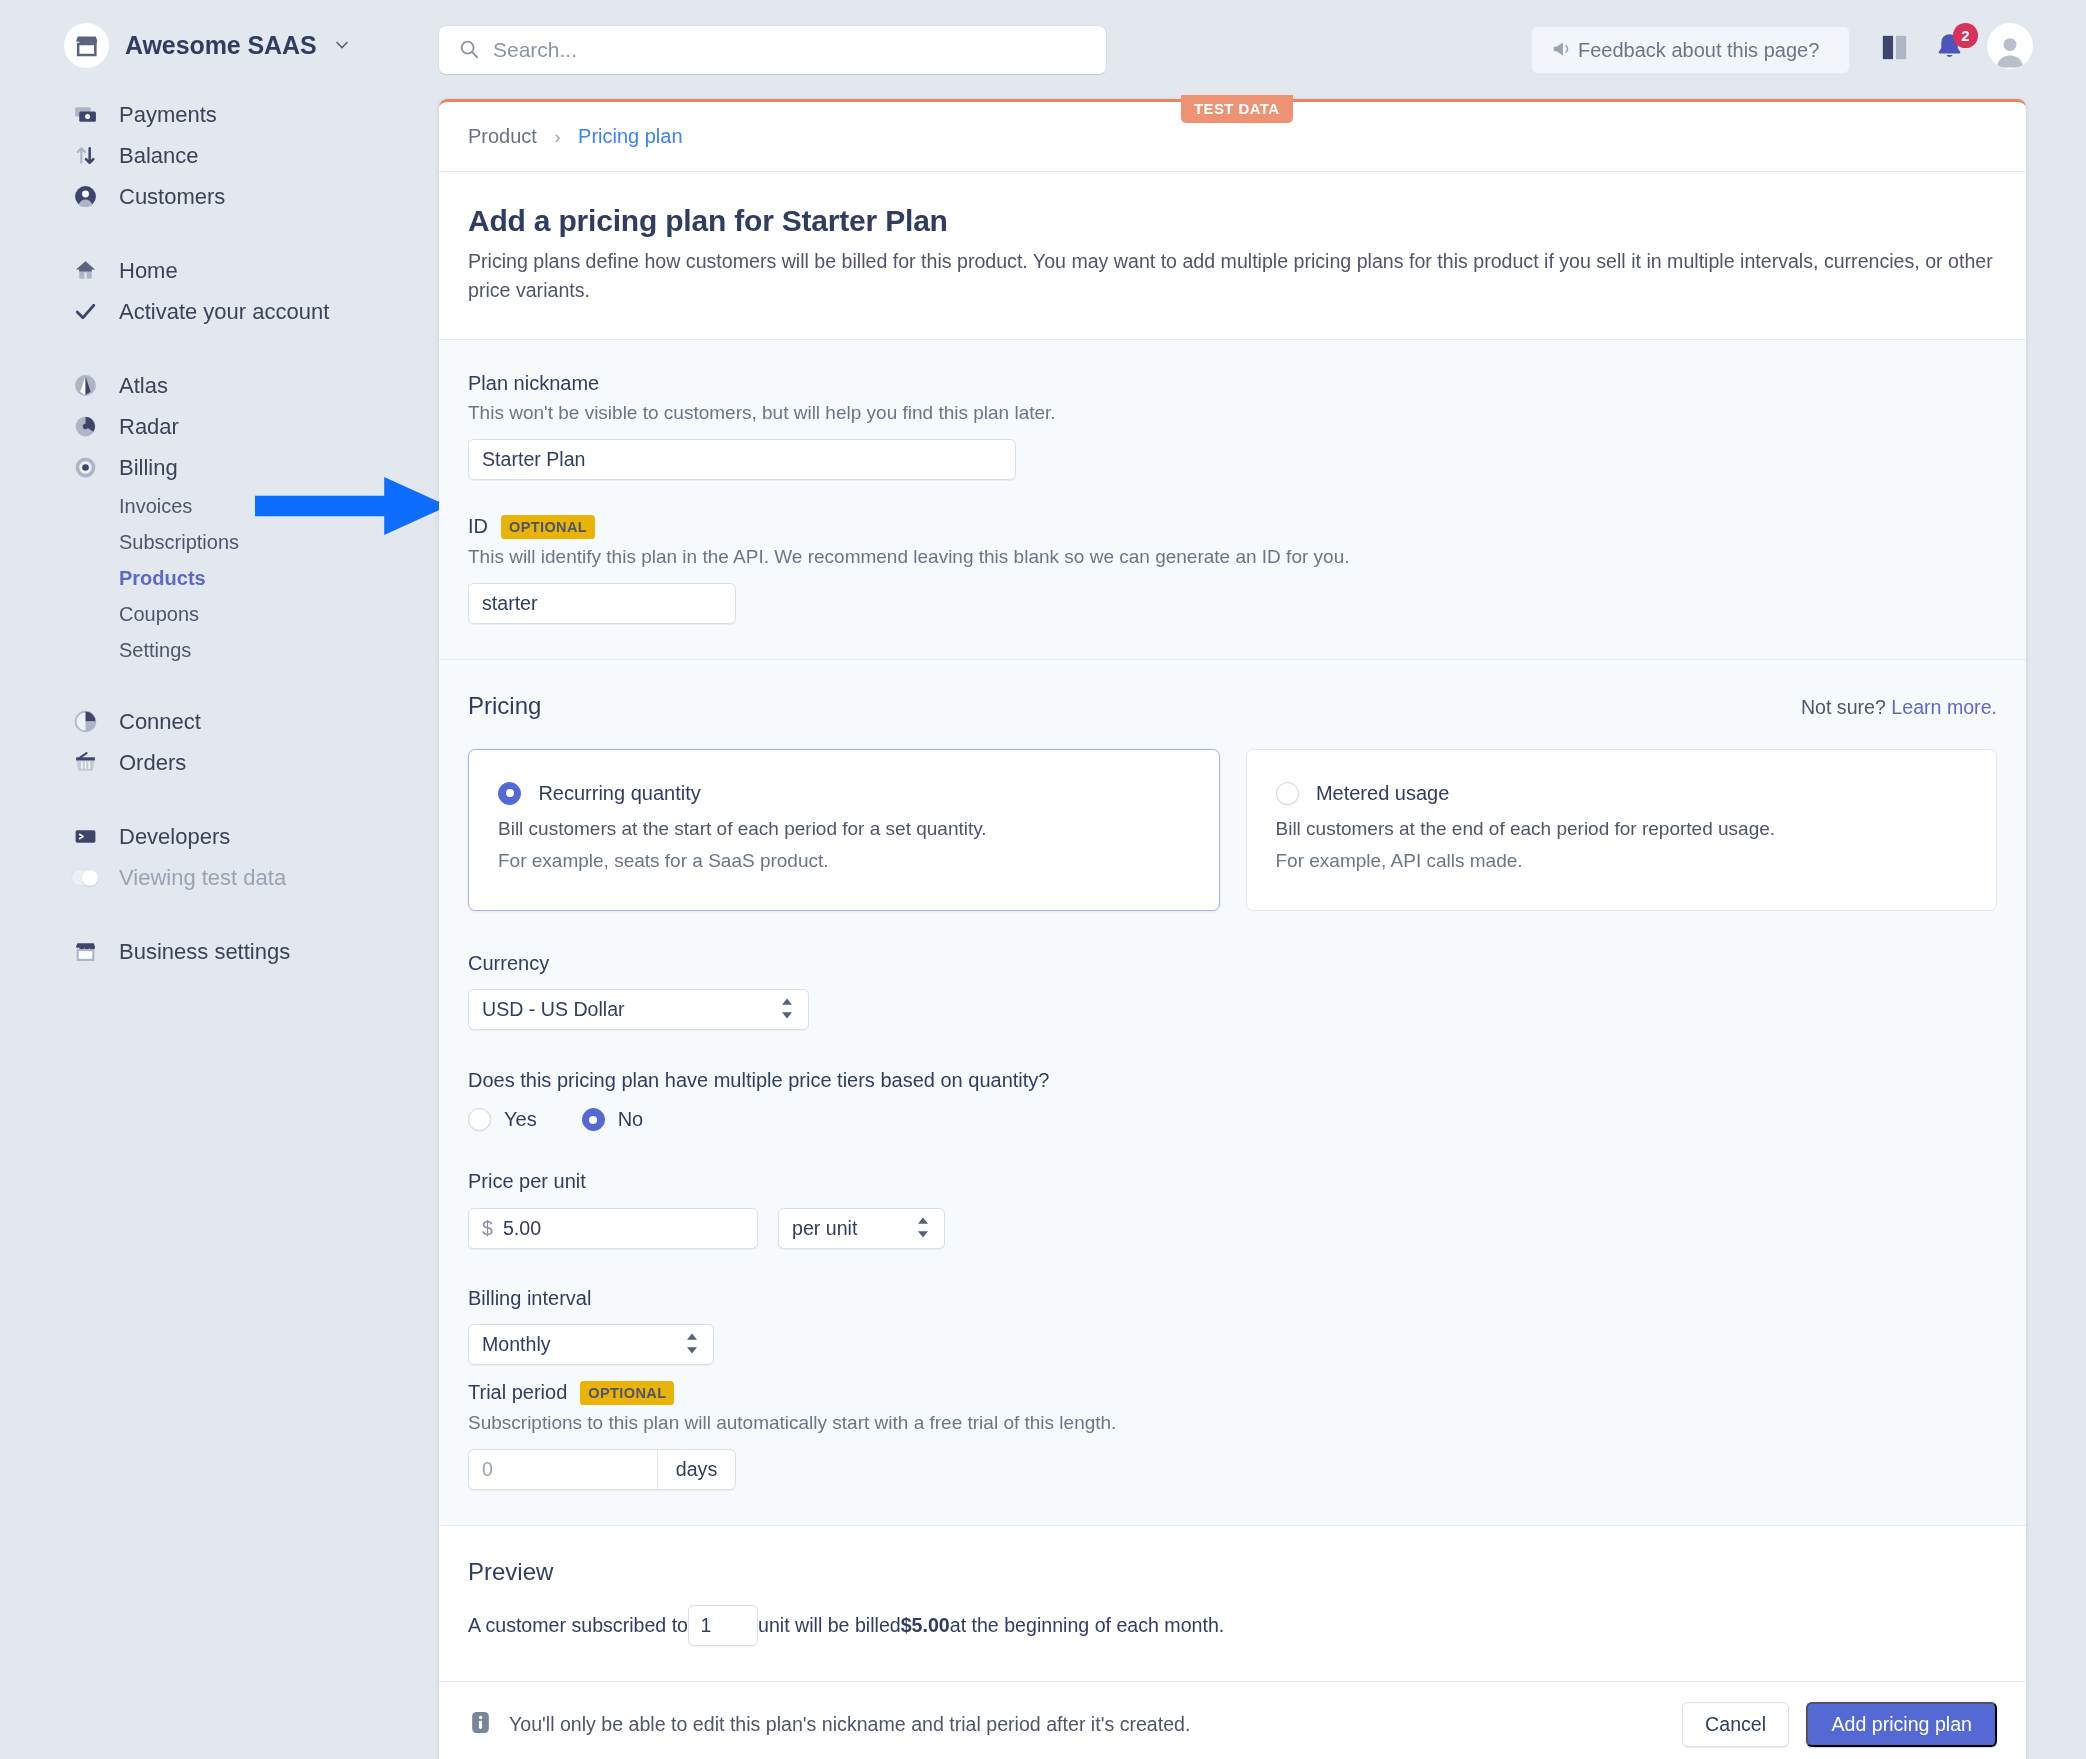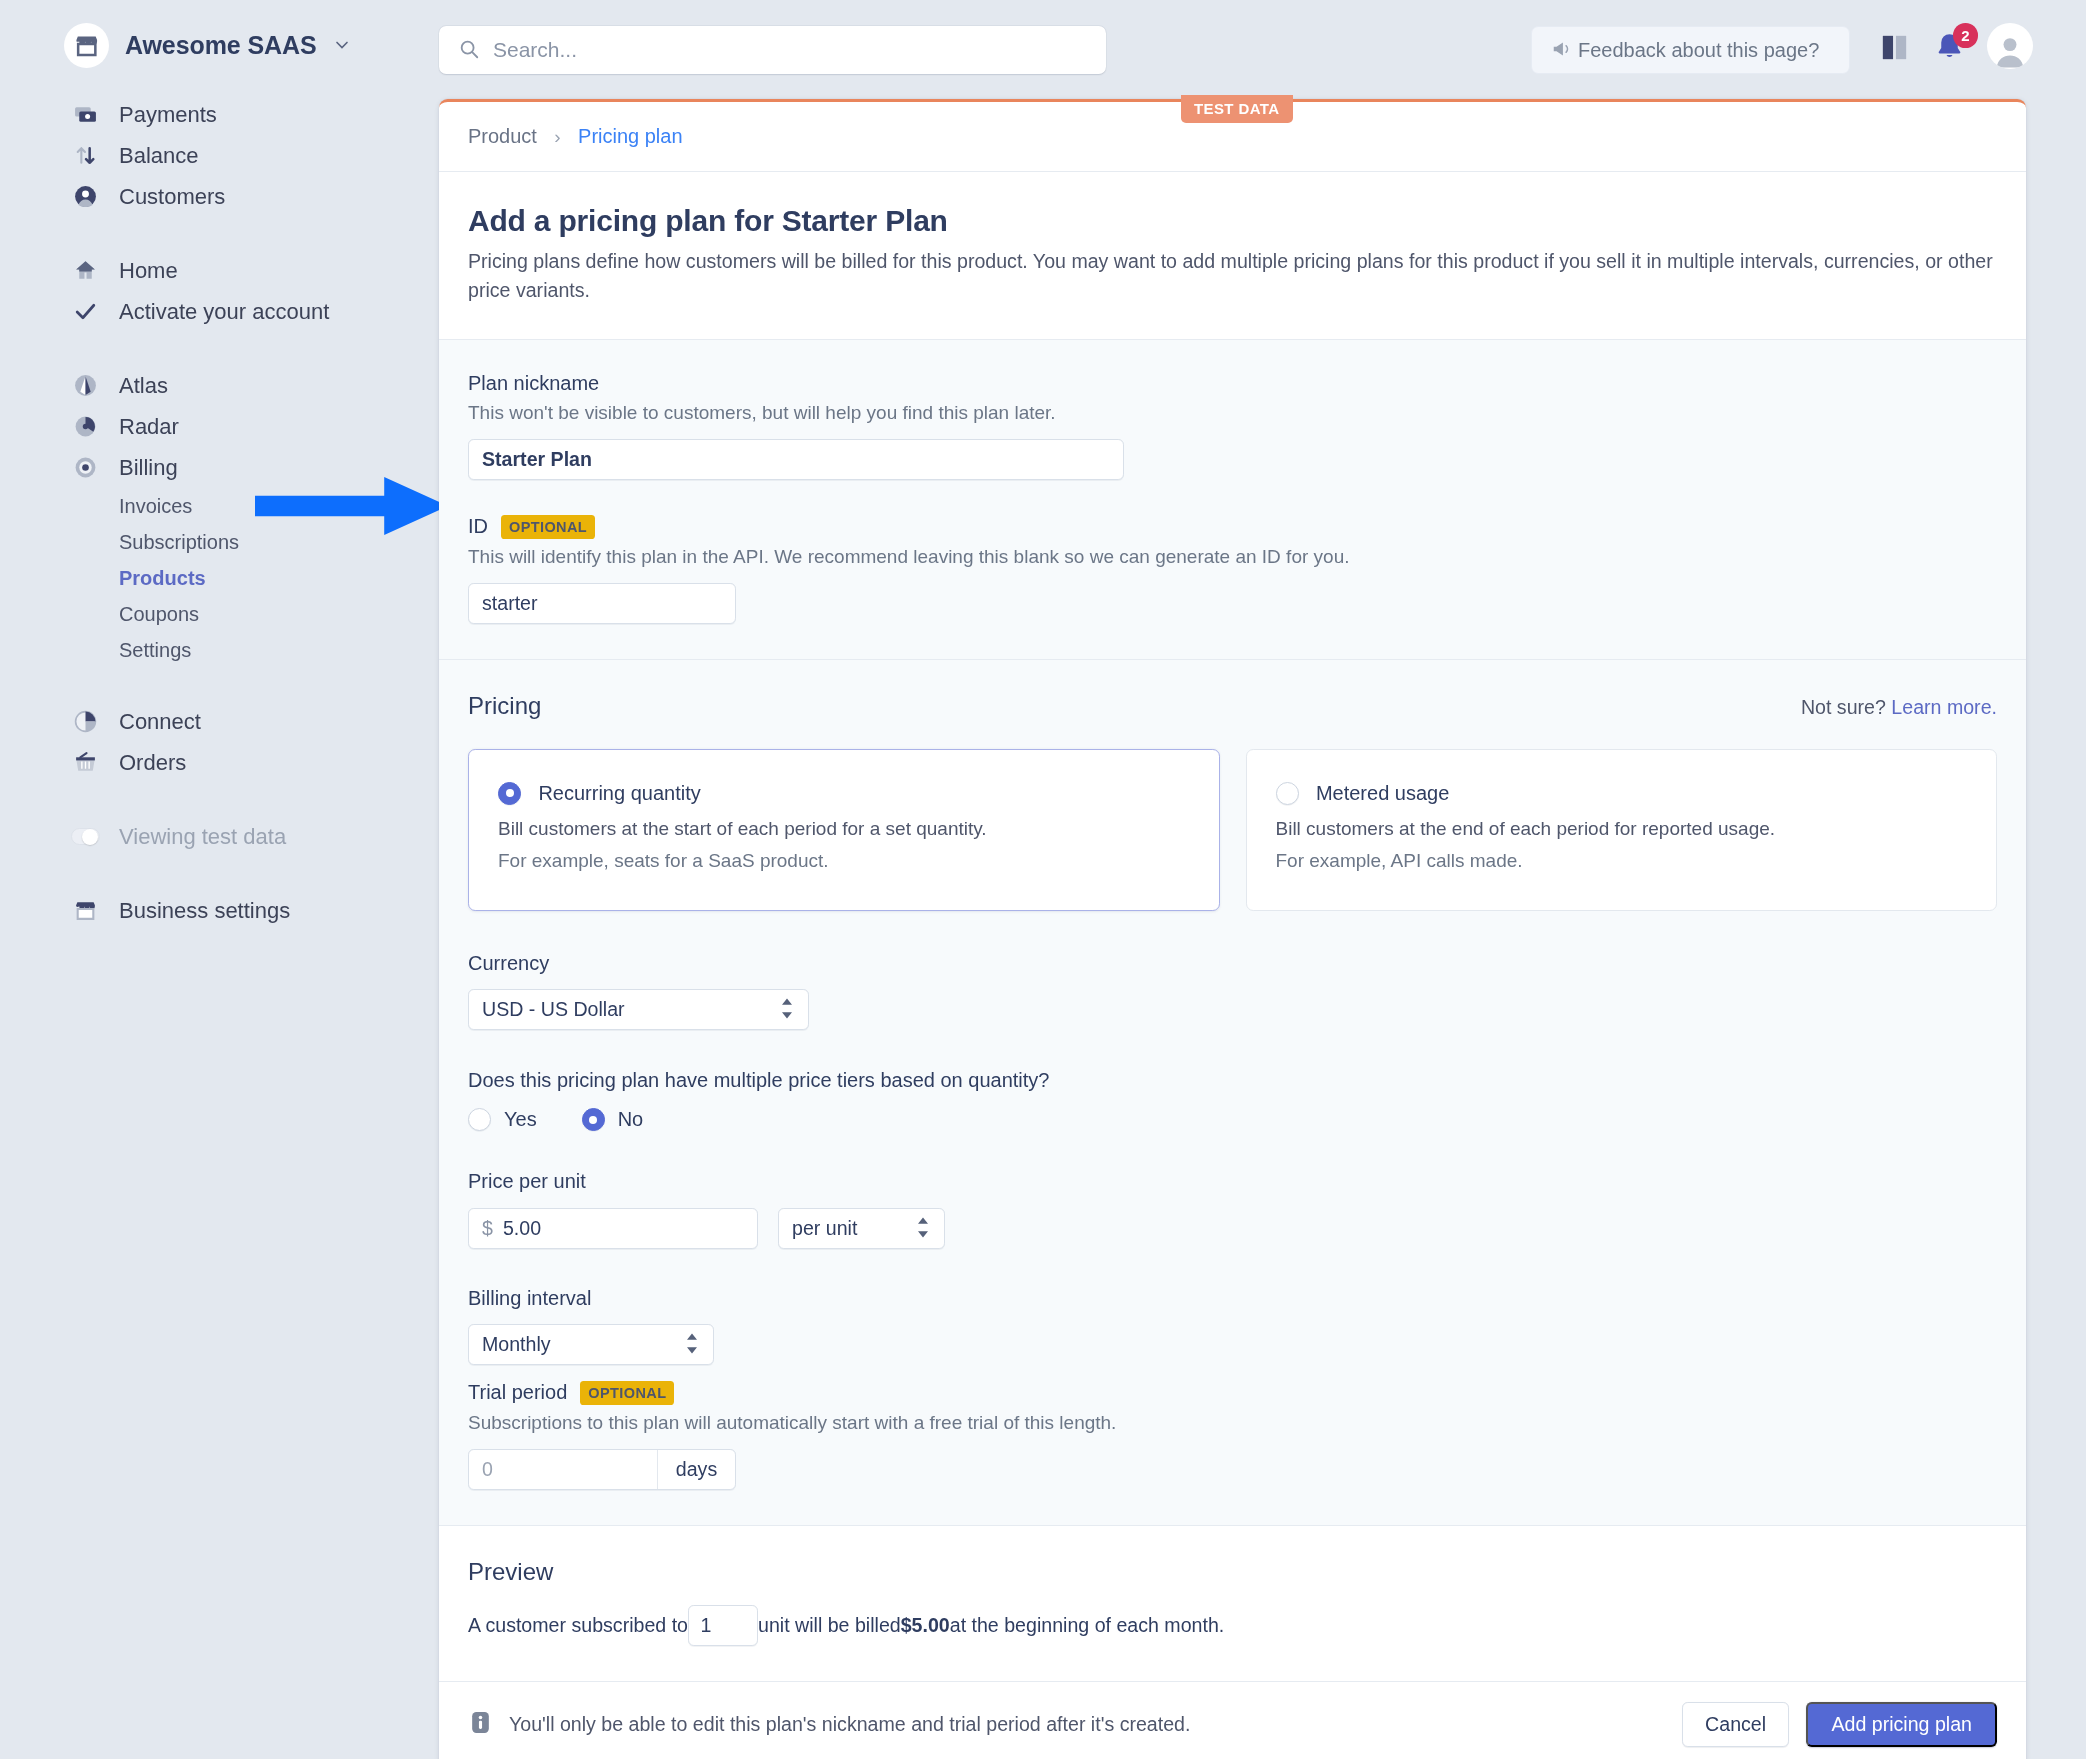--- a/index.html
+++ b/index.html
@@ -123,21 +123,21 @@
   .field-help { font-size: 19px; color: #6b7687; margin-top: 7.2px; }
 
   .input {
     margin-top: 14.5px; height: 41px; background: #fff;
     border: 0.7px solid #d9e0e9; border-radius: 5.8px;
     box-shadow: 0 0.7px 0.7px rgba(40,50,80,.06);
     display: flex; align-items: center; padding: 0 13px;
     font-size: 19.6px; color: #2f3d60;
   }
   .input .prefix { color: #8a94a6; margin-right: 10px; }
-  .w-nick { width: 656px; font-weight: bold; }
+  .w-nick { width: 548px; }
   .w-id { width: 268px; }
   .w-price { width: 290px; }
 
   .select {
     margin-top: 14.5px; height: 41px; background: #fff;
     border: 0.7px solid #d9e0e9; border-radius: 5.8px;
     box-shadow: 0 0.7px 0.7px rgba(40,50,80,.06);
     display: flex; align-items: center; justify-content: space-between;
     padding: 0 13px; font-size: 19.6px; color: #2f3d60;
   }
@@ -398,20 +398,29 @@
             <path d="M7 7l6-4" stroke="#3e456b" stroke-width="2" stroke-linecap="round"></path>
           </svg>
       </span>
       <span class="nav-label">Orders</span>
     </div>
   </div>
 
   <div class="nav-group">
     <div class="nav-item">
       <span class="nav-icon">
+        <svg width="25" height="25" viewBox="0 0 24 24">
+            <rect x="2.5" y="6" width="19" height="12" rx="1.6" fill="#3e456b"></rect>
+            <path d="M6.5 10l3 2-3 2" fill="none" stroke="#ffffff" stroke-width="1.8" stroke-linecap="round" stroke-linejoin="round"></path>
+          </svg>
+      </span>
+      <span class="nav-label">Developers</span>
+    </div>
+    <div class="nav-item">
+      <span class="nav-icon">
         <span id="toggle-track">
             <span id="toggle-knob"></span>
           </span>
       </span>
       <span class="nav-label muted">Viewing test data</span>
     </div>
   </div>
 
   <div class="nav-group">
     <div class="nav-item">

